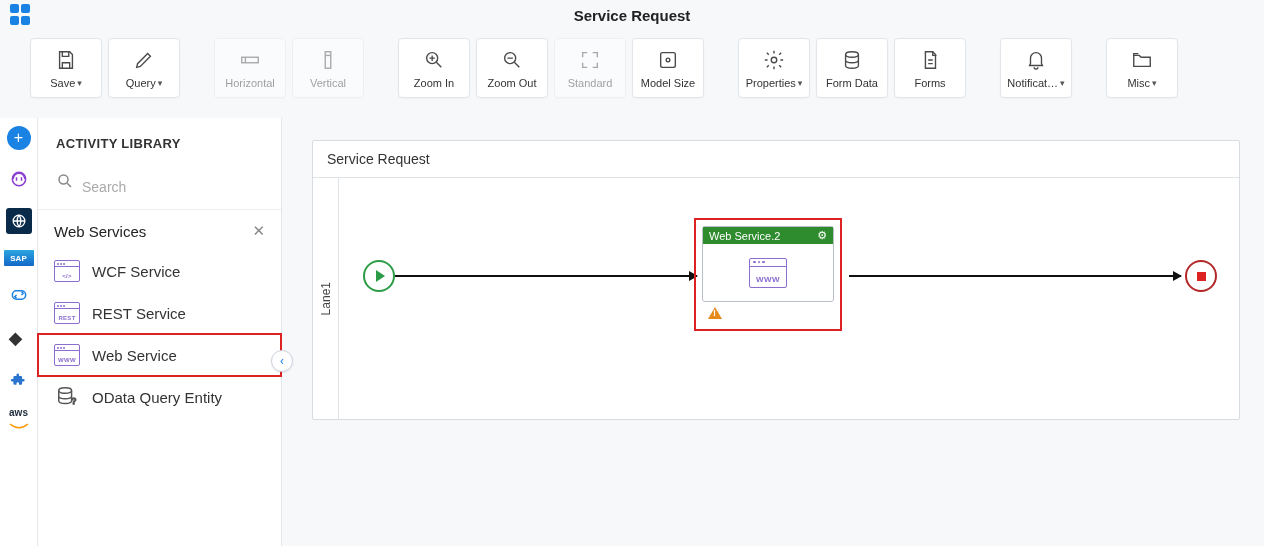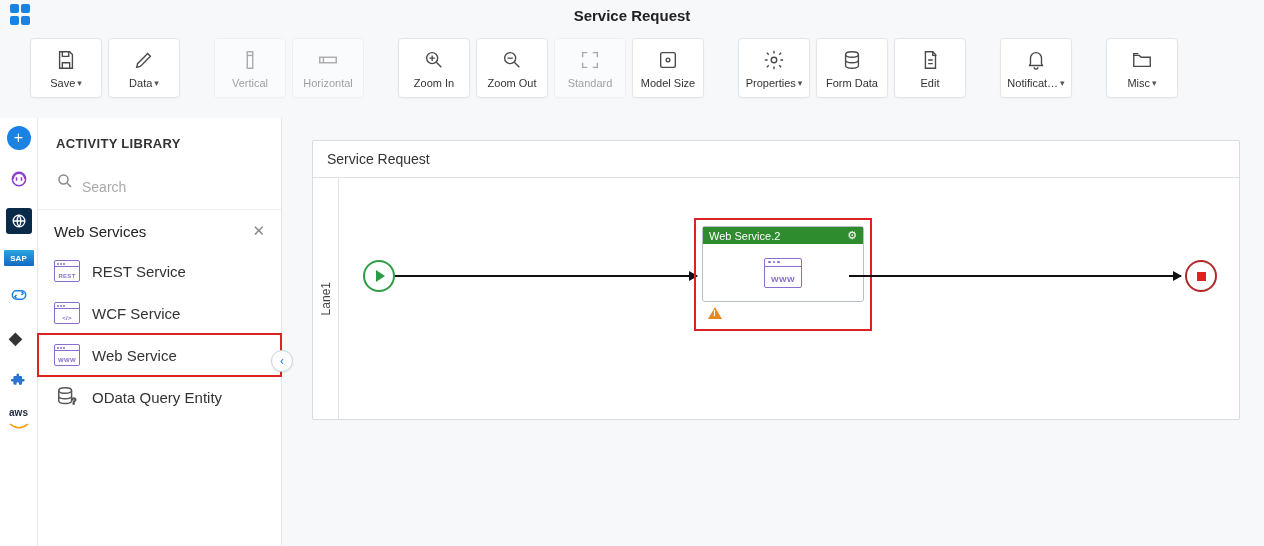--- a/index.html
+++ b/index.html
@@ -59,21 +59,21 @@
   .lane-body { flex:1; position:relative; }
 
   .node-start { position:absolute; left:24px; top:82px; width:32px; height:32px; border:2px solid #2e9c46; border-radius:50%; display:flex; align-items:center; justify-content:center; }
   .node-start .play { width:0; height:0; border-left:9px solid #2e9c46; border-top:6px solid transparent; border-bottom:6px solid transparent; margin-left:2px; }
   .node-end { position:absolute; right:22px; top:82px; width:32px; height:32px; border:2px solid #b32828; border-radius:50%; display:flex; align-items:center; justify-content:center; }
   .node-end .sq { width:9px; height:9px; background:#d22; }
   .conn1 { position:absolute; left:56px; top:97px; width:302px; height:2px; background:#111; }
   .conn1::after, .conn2::after { content:""; position:absolute; right:-1px; top:-4px; width:0; height:0; border-left:9px solid #111; border-top:5px solid transparent; border-bottom:5px solid transparent; }
   .conn2 { position:absolute; left:510px; top:97px; width:332px; height:2px; background:#111; }
 
-  .activity { position:absolute; left:355px; top:40px; width:178px; height:113px; border:2px solid #d22; padding:6px; }
+  .activity { position:absolute; left:355px; top:40px; width:148px; height:113px; border:2px solid #d22; padding:6px; }
   .activity-inner { border:1px solid #b9bfc9; border-radius:3px; height:76px; background:#fff; display:flex; flex-direction:column; }
   .activity-head { background:#2e8b2e; color:#fff; font-size:11px; padding:2px 6px; display:flex; justify-content:space-between; align-items:center; }
   .activity-head .gear { font-size:11px; }
   .activity-body { flex:1; display:flex; align-items:center; justify-content:center; }
   .activity-body .libicon { width:38px; height:30px; border:1.5px solid #8a6dcf; border-radius:2px; position:relative; display:flex; flex-direction:column; justify-content:flex-end; align-items:center; overflow:hidden; }
   .activity-body .libicon .bar { width:100%; height:8px; border-bottom:1.5px solid #8a6dcf; position:absolute; top:0; display:flex; align-items:center; padding-left:3px; gap:2px;}
   .activity-body .libicon .bar i{ width:2.5px;height:2.5px;background:#8a6dcf;border-radius:50%;}
   .activity-body .libicon .txt { font-size:8px; color:#8a6dcf; font-weight:700; letter-spacing:.5px; line-height:14px; }
   .activity .warn { position:absolute; left:12px; bottom:10px; width:0; height:0; border-left:7px solid transparent; border-right:7px solid transparent; border-bottom:12px solid #e78a1e; }
   .activity .warn::after { content:"!"; position:absolute; left:-2px; top:1px; color:#fff; font-size:9px; font-weight:700; }
@@ -106,49 +106,49 @@
             <span class="chev">▾</span>
           </div>
       </div>
       <div class="tool-btn">
         <div class="ticon">
           <svg width="22" height="22" viewBox="0 0 24 24" fill="none" stroke="currentColor" stroke-width="1.5">
               <path d="M4 20l4-1 11-11-3-3L5 16z"></path>
             </svg>
         </div>
         <div class="tlabel">
-            <span>Data</span>
+            <span>Query</span>
             <span class="chev">▾</span>
           </div>
       </div>
     </div>
 
     <div class="tool-group">
+      <div class="tool-btn disabled">
+        <div class="ticon">
+          <svg width="22" height="22" viewBox="0 0 24 24" fill="none" stroke="currentColor" stroke-width="1.5">
+              <rect x="3" y="9" width="18" height="6"></rect>
+              <path d="M7 9v6"></path>
+            </svg>
+        </div>
+        <div class="tlabel">
+            <span>Horizontal</span>
+          </div>
+      </div>
       <div class="tool-btn disabled">
         <div class="ticon">
           <svg width="22" height="22" viewBox="0 0 24 24" fill="none" stroke="currentColor" stroke-width="1.5">
               <rect x="9" y="3" width="6" height="18"></rect>
               <path d="M9 7h6"></path>
             </svg>
         </div>
         <div class="tlabel">
             <span>Vertical</span>
           </div>
       </div>
-      <div class="tool-btn disabled">
-        <div class="ticon">
-          <svg width="22" height="22" viewBox="0 0 24 24" fill="none" stroke="currentColor" stroke-width="1.5">
-              <rect x="3" y="9" width="18" height="6"></rect>
-              <path d="M7 9v6"></path>
-            </svg>
-        </div>
-        <div class="tlabel">
-            <span>Horizontal</span>
-          </div>
-      </div>
     </div>
 
     <div class="tool-group">
       <div class="tool-btn">
         <div class="ticon">
           <svg width="22" height="22" viewBox="0 0 24 24" fill="none" stroke="currentColor" stroke-width="1.5">
               <circle cx="10" cy="10" r="6"></circle>
               <path d="M14.5 14.5L20 20M10 7v6M7 10h6"></path>
             </svg>
         </div>
@@ -216,21 +216,21 @@
           </div>
       </div>
       <div class="tool-btn">
         <div class="ticon">
           <svg width="22" height="22" viewBox="0 0 24 24" fill="none" stroke="currentColor" stroke-width="1.5">
               <path d="M7 3h8l3 3v15H7z"></path>
               <path d="M15 3v4h4M10 12h5M10 16h5"></path>
             </svg>
         </div>
         <div class="tlabel">
-            <span>Edit</span>
+            <span>Forms</span>
           </div>
       </div>
     </div>
 
     <div class="tool-group">
       <div class="tool-btn">
         <div class="ticon">
           <svg width="22" height="22" viewBox="0 0 24 24" fill="none" stroke="currentColor" stroke-width="1.5">
               <path d="M6 16V10a6 6 0 1112 0v6l1 2H5zM10 20a2 2 0 004 0"></path>
             </svg>
@@ -311,34 +311,34 @@
         <span class="x">✕</span>
       </div>
 
       <div class="lib-item">
         <div class="libicon">
             <div class="bar">
               <i></i>
               <i></i>
               <i></i>
             </div>
-            <span class="txt">REST</span>
-          </div>
-        <span>REST Service</span>
+            <span class="txt">&lt;/&gt;</span>
+          </div>
+        <span>WCF Service</span>
       </div>
       <div class="lib-item">
         <div class="libicon">
             <div class="bar">
               <i></i>
               <i></i>
               <i></i>
             </div>
-            <span class="txt">&lt;/&gt;</span>
-          </div>
-        <span>WCF Service</span>
+            <span class="txt">REST</span>
+          </div>
+        <span>REST Service</span>
       </div>
       <div class="lib-item highlight">
         <div class="libicon">
             <div class="bar">
               <i></i>
               <i></i>
               <i></i>
             </div>
             <span class="txt">WWW</span>
           </div>

